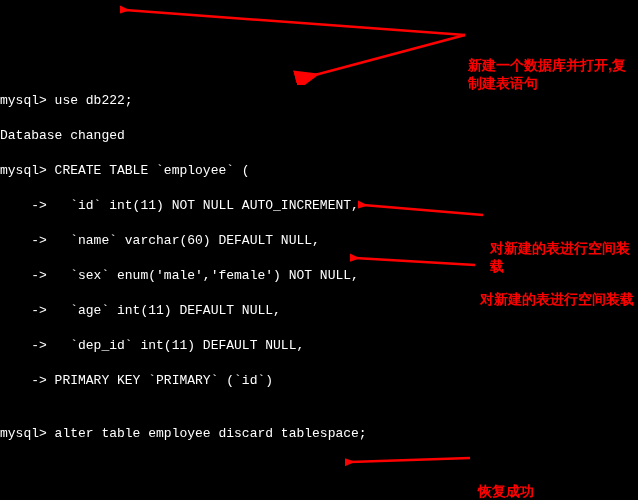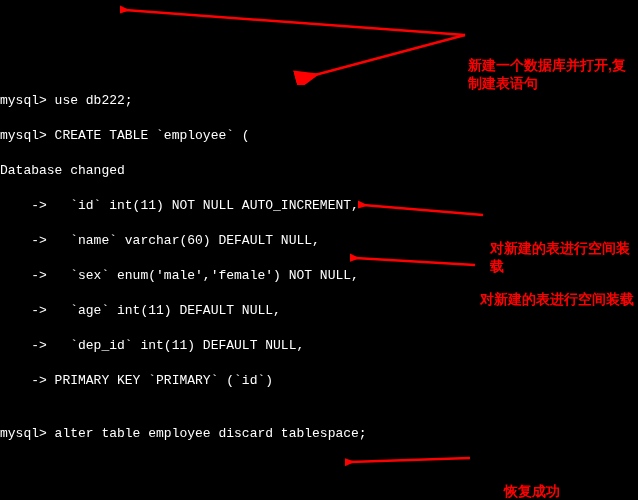--- a/index.html
+++ b/index.html
@@ -35,22 +35,22 @@
     pointer-events: none;
   }
 </style>
 </head>
 <body>
 
 
 
 <div class="terminal">
 <span class="line">mysql&gt; use db222;</span>
+<span class="line">Database changed</span>
 <span class="line">mysql&gt; CREATE TABLE `employee` (</span>
-<span class="line">Database changed</span>
 <span class="line">    -&gt;   `id` int(11) NOT NULL AUTO_INCREMENT,</span>
 <span class="line">    -&gt;   `name` varchar(60) DEFAULT NULL,</span>
 <span class="line">    -&gt;   `sex` enum('male','female') NOT NULL,</span>
 <span class="line">    -&gt;   `age` int(11) DEFAULT NULL,</span>
 <span class="line">    -&gt;   `dep_id` int(11) DEFAULT NULL,</span>
 <span class="line">    -&gt; PRIMARY KEY `PRIMARY` (`id`)</span>
 <span class="line"></span>
 <span class="line">mysql&gt; alter table employee discard tablespace;</span>
 
 <span class="line"></span>
@@ -110,16 +110,16 @@
 
 
 <svg class="arrow" style="left:345px; top:450px; width:130px; height:20px;">
   <defs>
       <marker id="ah4" markerWidth="10" markerHeight="8" refX="2" refY="4" orient="auto">
         <polygon points="10 0, 0 4, 10 8" fill="#ff0000"></polygon>
       </marker>
     </defs>
   <line x1="125" y1="8" x2="5" y2="12" stroke="#ff0000" stroke-width="2.5" marker-end="url(#ah4)"></line>
 </svg>
-<div class="annotation" style="left:504px; top:450px;">恢复成功</div>
+<div class="annotation" style="left:478px; top:450px;">恢复成功</div>
 
 
 
 
 </body></html>

